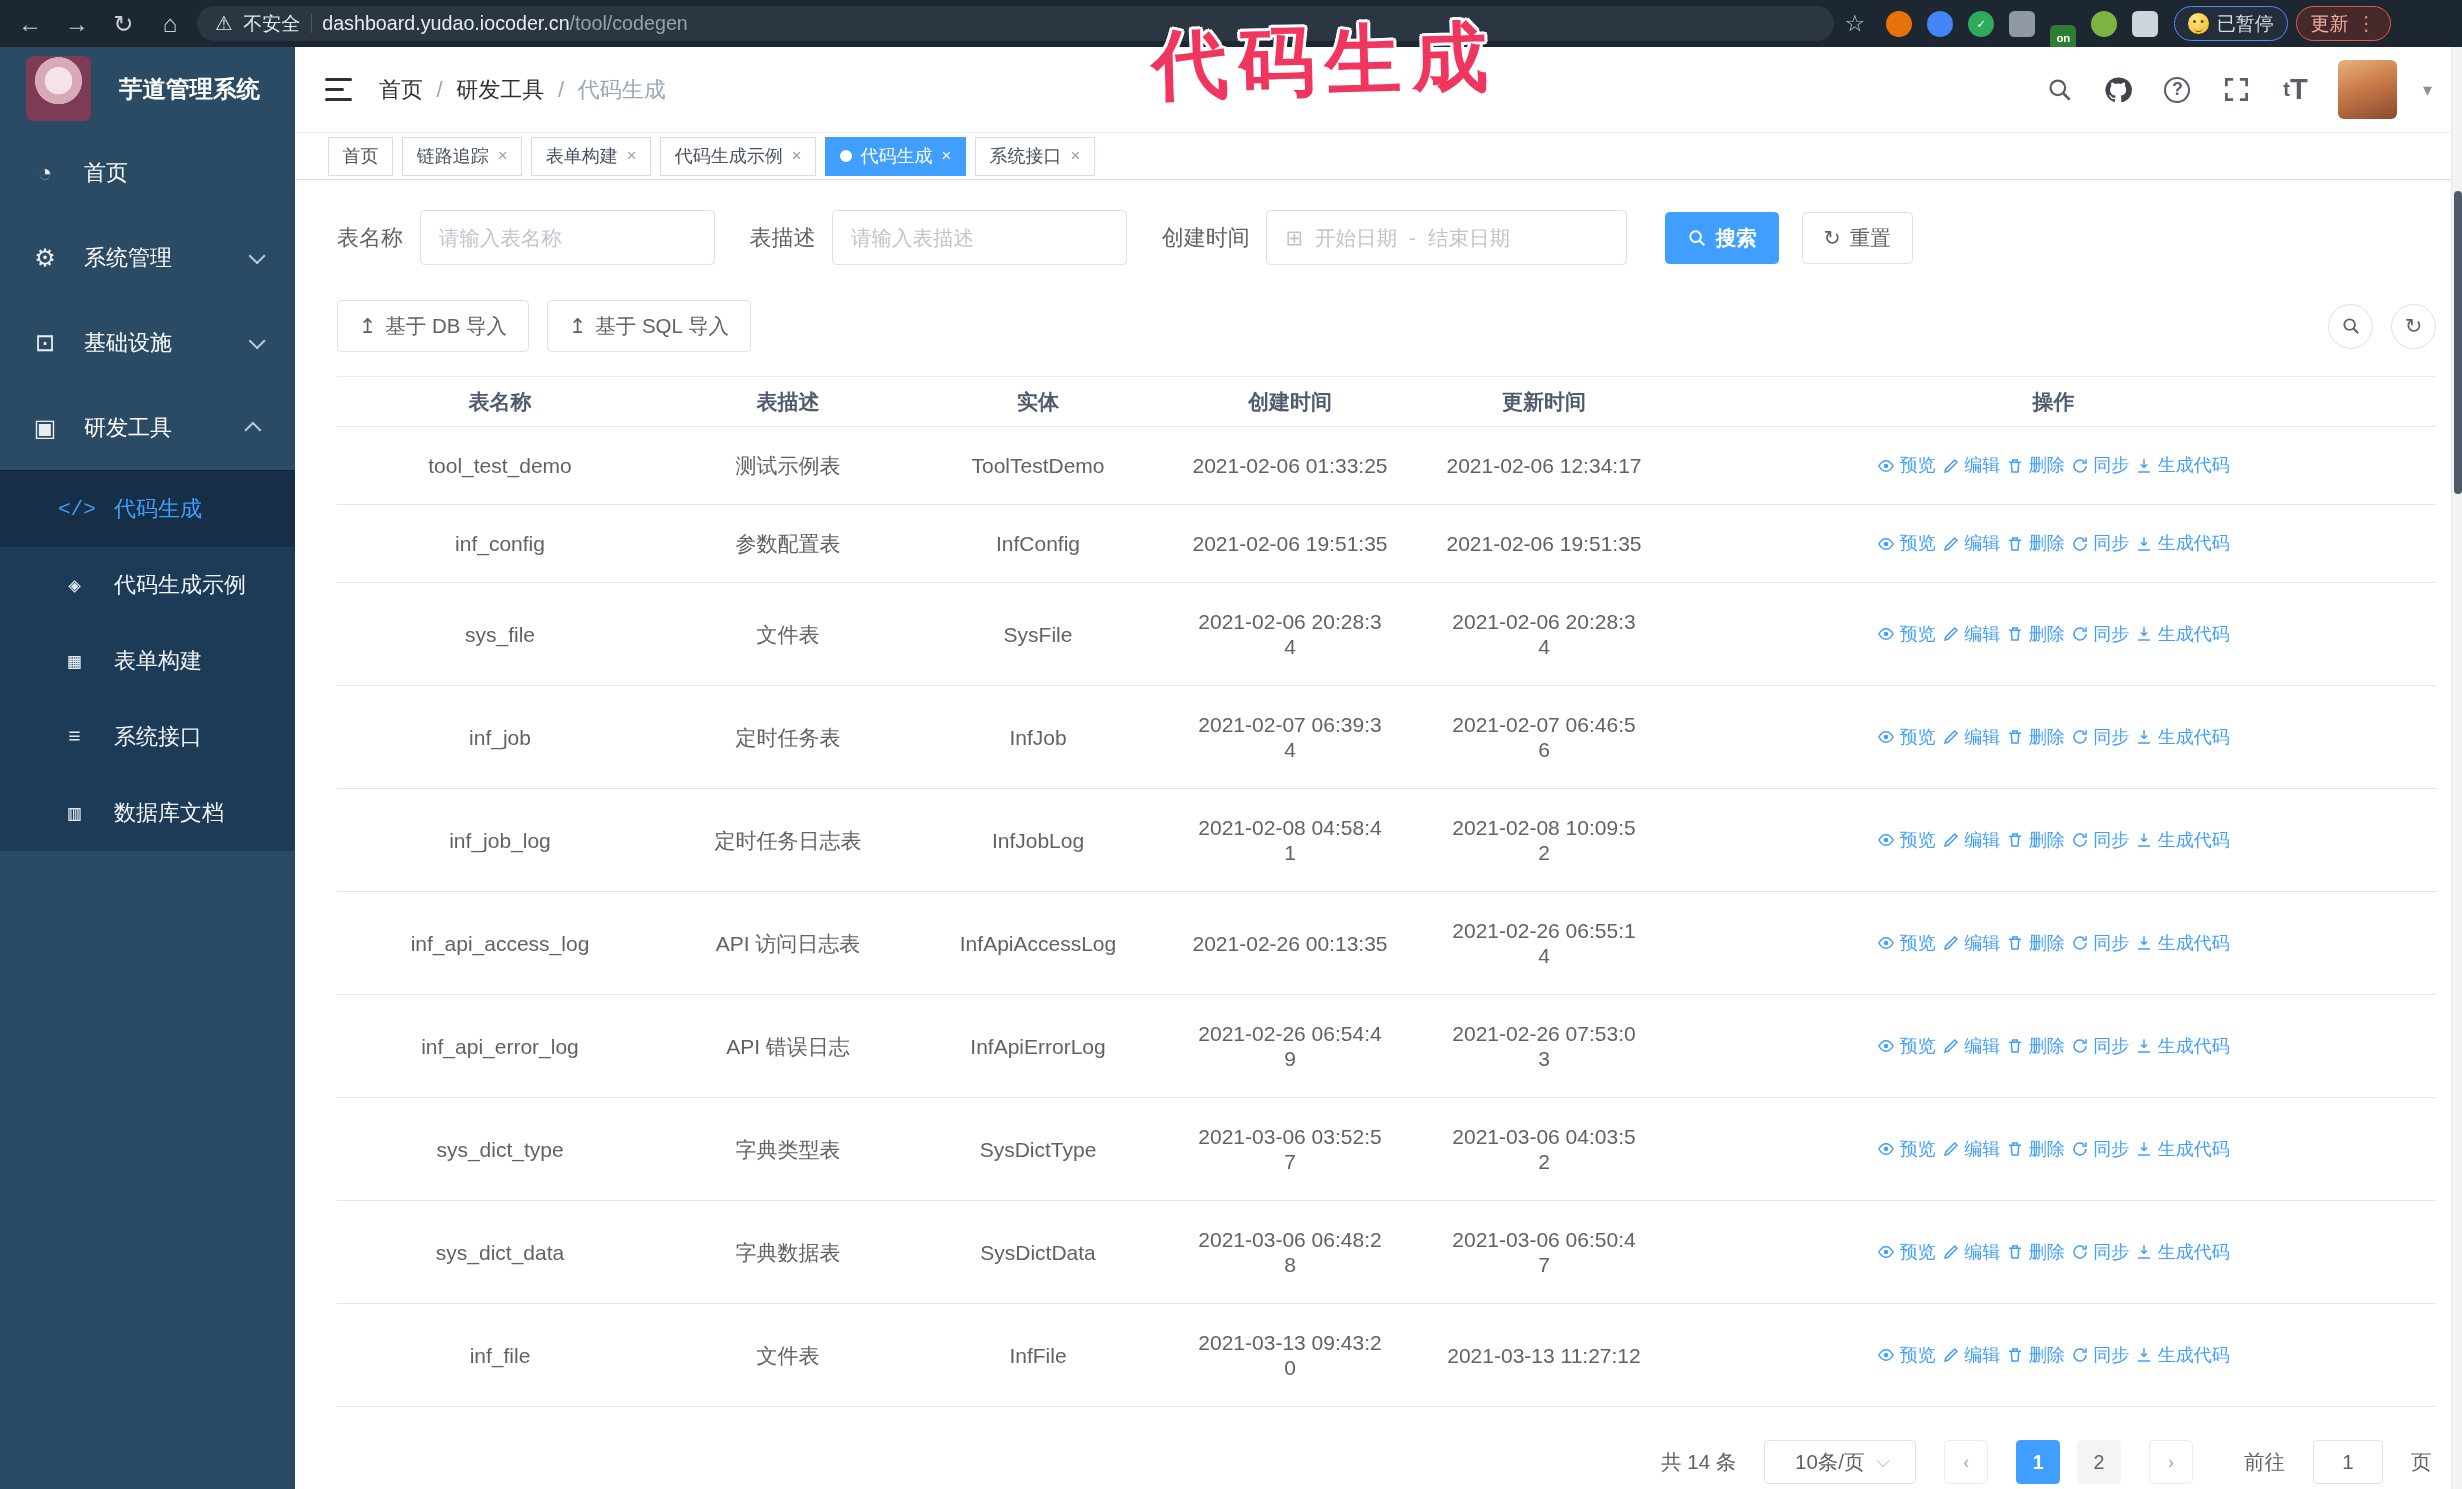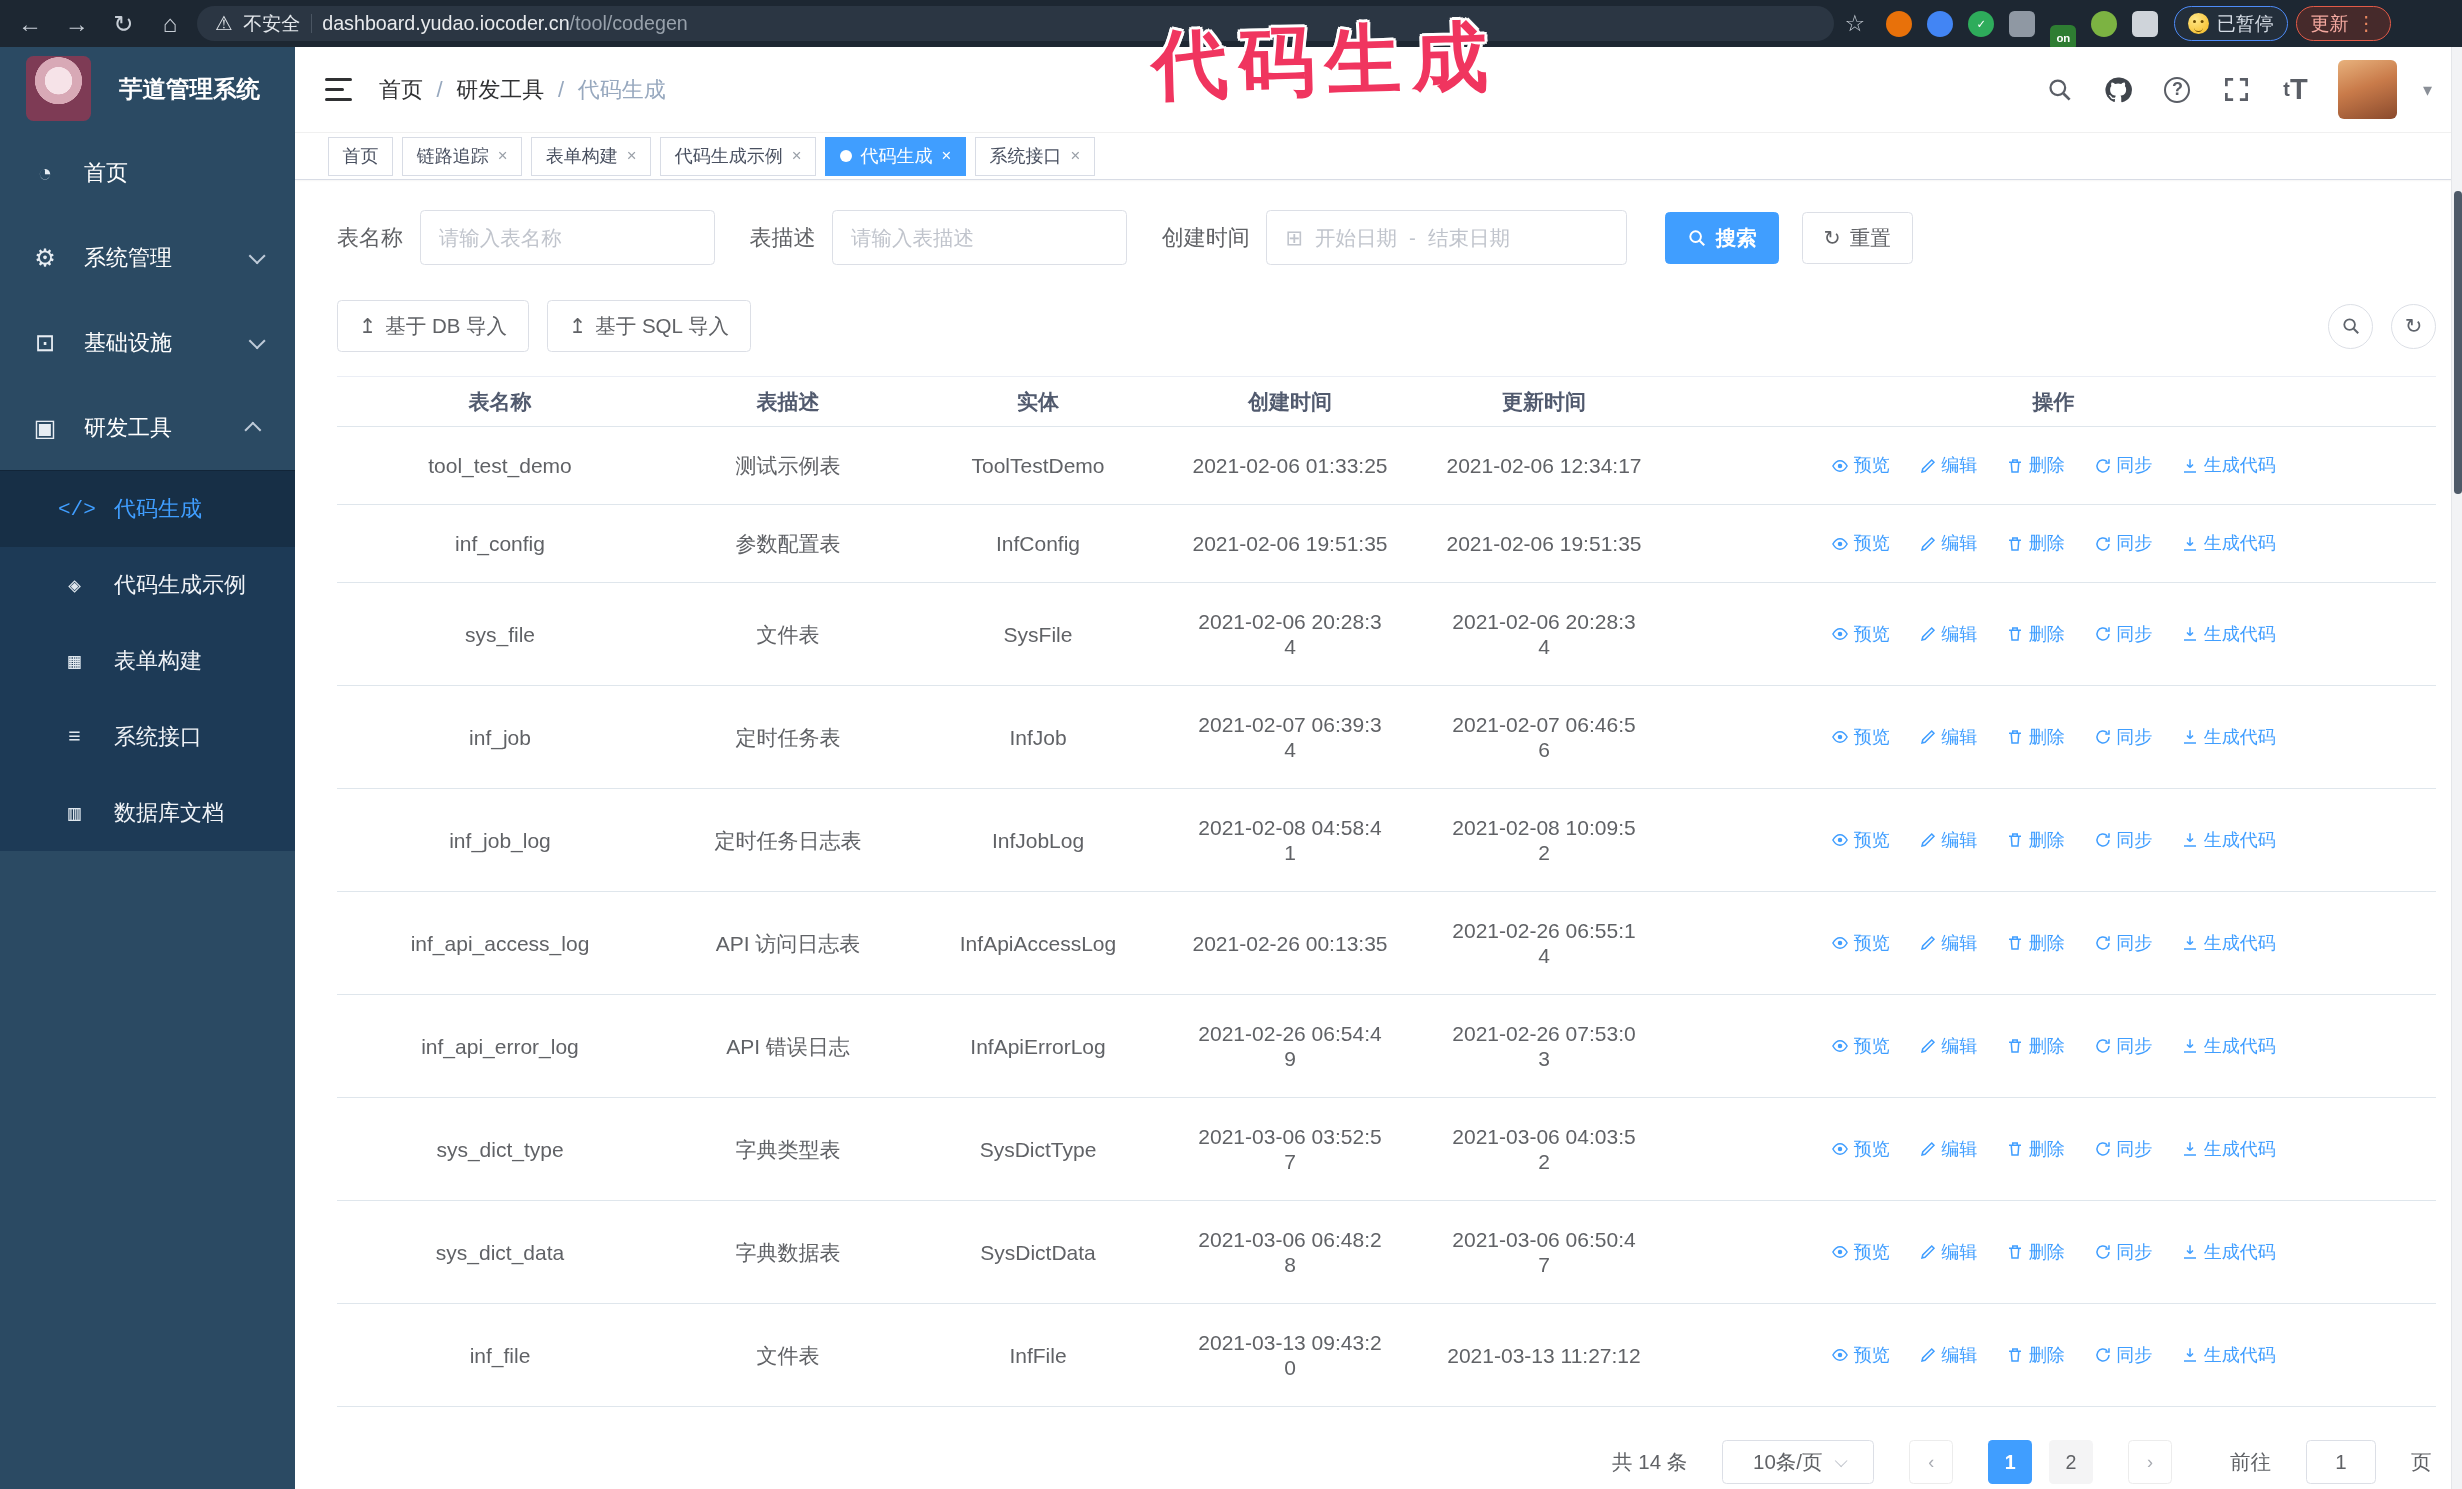--- a/index.html
+++ b/index.html
@@ -123,26 +123,26 @@
     color:#5f646c; font-size:21px; cursor:pointer; }
   
   .table { margin-top:24px; width:100%; font-size:21px; }
   .tr { display:flex; align-items:center; border-bottom:0.8px solid #dfe6ec; }
   .thead .tr { border-bottom:0.8px solid #dfe6ec; border-top:0.8px solid #ebeef5; }
   .th { font-weight:bold; color:#515a6e; padding:12px 0; }
   .th, .td { text-align:center; line-height:25px; }
   .td { padding:26px 0; color:#606266; }
   .col0 { width:326px; } .col1 { width:250px; } .col2 { width:250px; }
   .col3 { width:254px; } .col4 { width:254px; } .col5 { flex:1 1 auto; }
-  .actions { display:flex; align-items:flex-start; justify-content:center; gap:29px; }
+  .actions { display:flex; align-items:flex-start; justify-content:center; gap:6px; }
   .action-link { color:#409eff; font-size:18px; display:flex; align-items:center; gap:4.5px;
     cursor:pointer; white-space:nowrap; }
   .action-link svg { display:block; }
   
-  .pagination { display:flex; align-items:center; justify-content:flex-end; gap:35px;
+  .pagination { display:flex; align-items:center; justify-content:flex-end; gap:28px;
     margin:33px 4.5px 0 0; font-size:20.5px; color:#606266; }
   .page-size-select { width:152px; height:44px; border:0.8px solid #dcdfe6; border-radius:4.5px;
     display:flex; align-items:center; justify-content:center; gap:12px; color:#606266; cursor:pointer; }
   .sel-chev { width:9px; height:9px; border-right:1.5px solid #c0c4cc; border-bottom:1.5px solid #c0c4cc;
     transform:rotate(45deg) translateY(-2.3px); }
   .pg-btn { min-width:44px; height:44px; border-radius:4.5px; background:#f4f4f5; color:#606266;
     display:flex; align-items:center; justify-content:center; font-size:19.7px; cursor:pointer; }
   .pg-btn.active { background:#409eff; color:#fff; font-weight:bold; }
   .pg-arrow { font-size:18px; color:#a8abb2; background:#fff; border:0.8px solid #ececec; }
   .goto-input { width:70px; height:44px; border:0.8px solid #dcdfe6; border-radius:4.5px;

